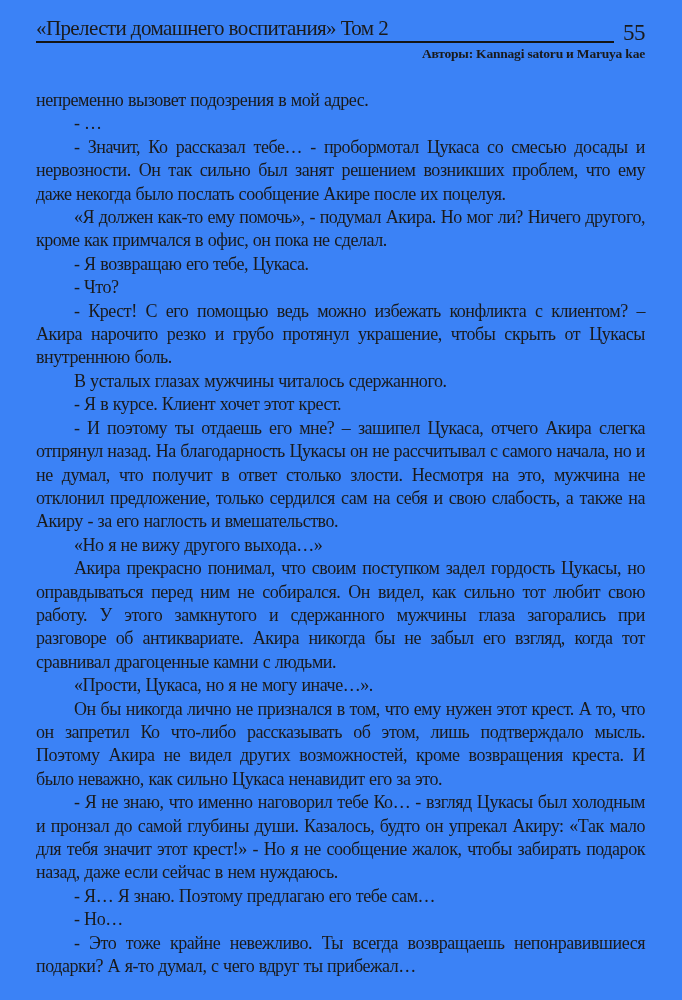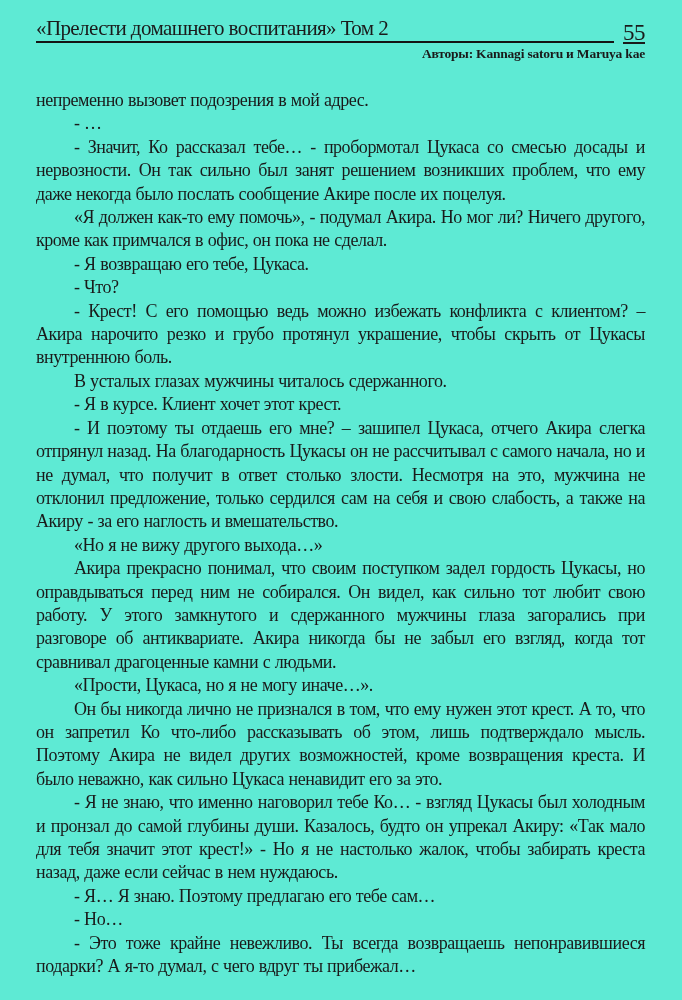--- a/index.html
+++ b/index.html
@@ -4,21 +4,21 @@
 <style>
   html, body {
     margin: 0;
     padding: 0;
     background: #ffffff;
   }
   .page {
     position: relative;
     width: 682px;
     height: 1000px;
-    background: #5eead4;
+    background: #3b82f6;
     color: #1a1a1a;
     font-family: "Liberation Serif", "DejaVu Serif", serif;
     box-sizing: border-box;
     padding: 17px 37px 0 36px;
     overflow: hidden;
   }
   
   .header-row {
     display: flex;
     align-items: flex-end;
@@ -34,21 +34,20 @@
     letter-spacing: -0.6px;
     white-space: nowrap;
   }
   .page-number {
     flex: 0 0 auto;
     font-size: 23px;
     line-height: 1;
     padding-left: 9px;
     margin-bottom: -1px;
     letter-spacing: -0.5px;
-    text-decoration: underline;
   }
   .authors-line {
     font-size: 13.5px;
     font-weight: bold;
     letter-spacing: -0.2px;
     margin-top: 3px;
     line-height: 15px;
     text-align: right;
   }
   
@@ -93,19 +92,19 @@
       <p>- Я возвращаю его тебе, Цукаса.</p>
       <p>- Что?</p>
       <p>- Крест! С его помощью ведь можно избежать конфликта с клиентом? – Акира нарочито резко и грубо протянул украшение, чтобы скрыть от Цукасы внутреннюю боль.</p>
       <p>В усталых глазах мужчины читалось сдержанного.</p>
       <p>- Я в курсе. Клиент хочет этот крест.</p>
       <p>- И поэтому ты отдаешь его мне? – зашипел Цукаса, отчего Акира слегка отпрянул назад. На благодарность Цукасы он не рассчитывал с самого начала, но и не думал, что получит в ответ столько злости. Несмотря на это, мужчина не отклонил предложение, только сердился сам на себя и свою слабость, а также на Акиру - за его наглость и вмешательство.</p>
       <p>«Но я не вижу другого выхода…»</p>
       <p>Акира прекрасно понимал, что своим поступком задел гордость Цукасы, но оправдываться перед ним не собирался. Он видел, как сильно тот любит свою работу. У этого замкнутого и сдержанного мужчины глаза загорались при разговоре об антиквариате. Акира никогда бы не забыл его взгляд, когда тот сравнивал драгоценные камни с людьми.</p>
       <p>«Прости, Цукаса, но я не могу иначе…».</p>
       <p>Он бы никогда лично не признался в том, что ему нужен этот крест. А то, что он запретил Ко что-либо рассказывать об этом, лишь подтверждало мысль. Поэтому Акира не видел других возможностей, кроме возвращения креста. И было неважно, как сильно Цукаса ненавидит его за это.</p>
-      <p>- Я не знаю, что именно наговорил тебе Ко… - взгляд Цукасы был холодным и пронзал до самой глубины души. Казалось, будто он упрекал Акиру: «Так мало для тебя значит этот крест!» - Но я не настолько жалок, чтобы забирать креста назад, даже если сейчас в нем нуждаюсь.</p>
+      <p>- Я не знаю, что именно наговорил тебе Ко… - взгляд Цукасы был холодным и пронзал до самой глубины души. Казалось, будто он упрекал Акиру: «Так мало для тебя значит этот крест!» - Но я не сообщение жалок, чтобы забирать подарок назад, даже если сейчас в нем нуждаюсь.</p>
       <p>- Я… Я знаю. Поэтому предлагаю его тебе сам…</p>
       <p>- Но…</p>
       <p>- Это тоже крайне невежливо. Ты всегда возвращаешь непонравившиеся подарки? А я-то думал, с чего вдруг ты прибежал…</p>
     </div>
 
 </div>
 
 </body></html>

